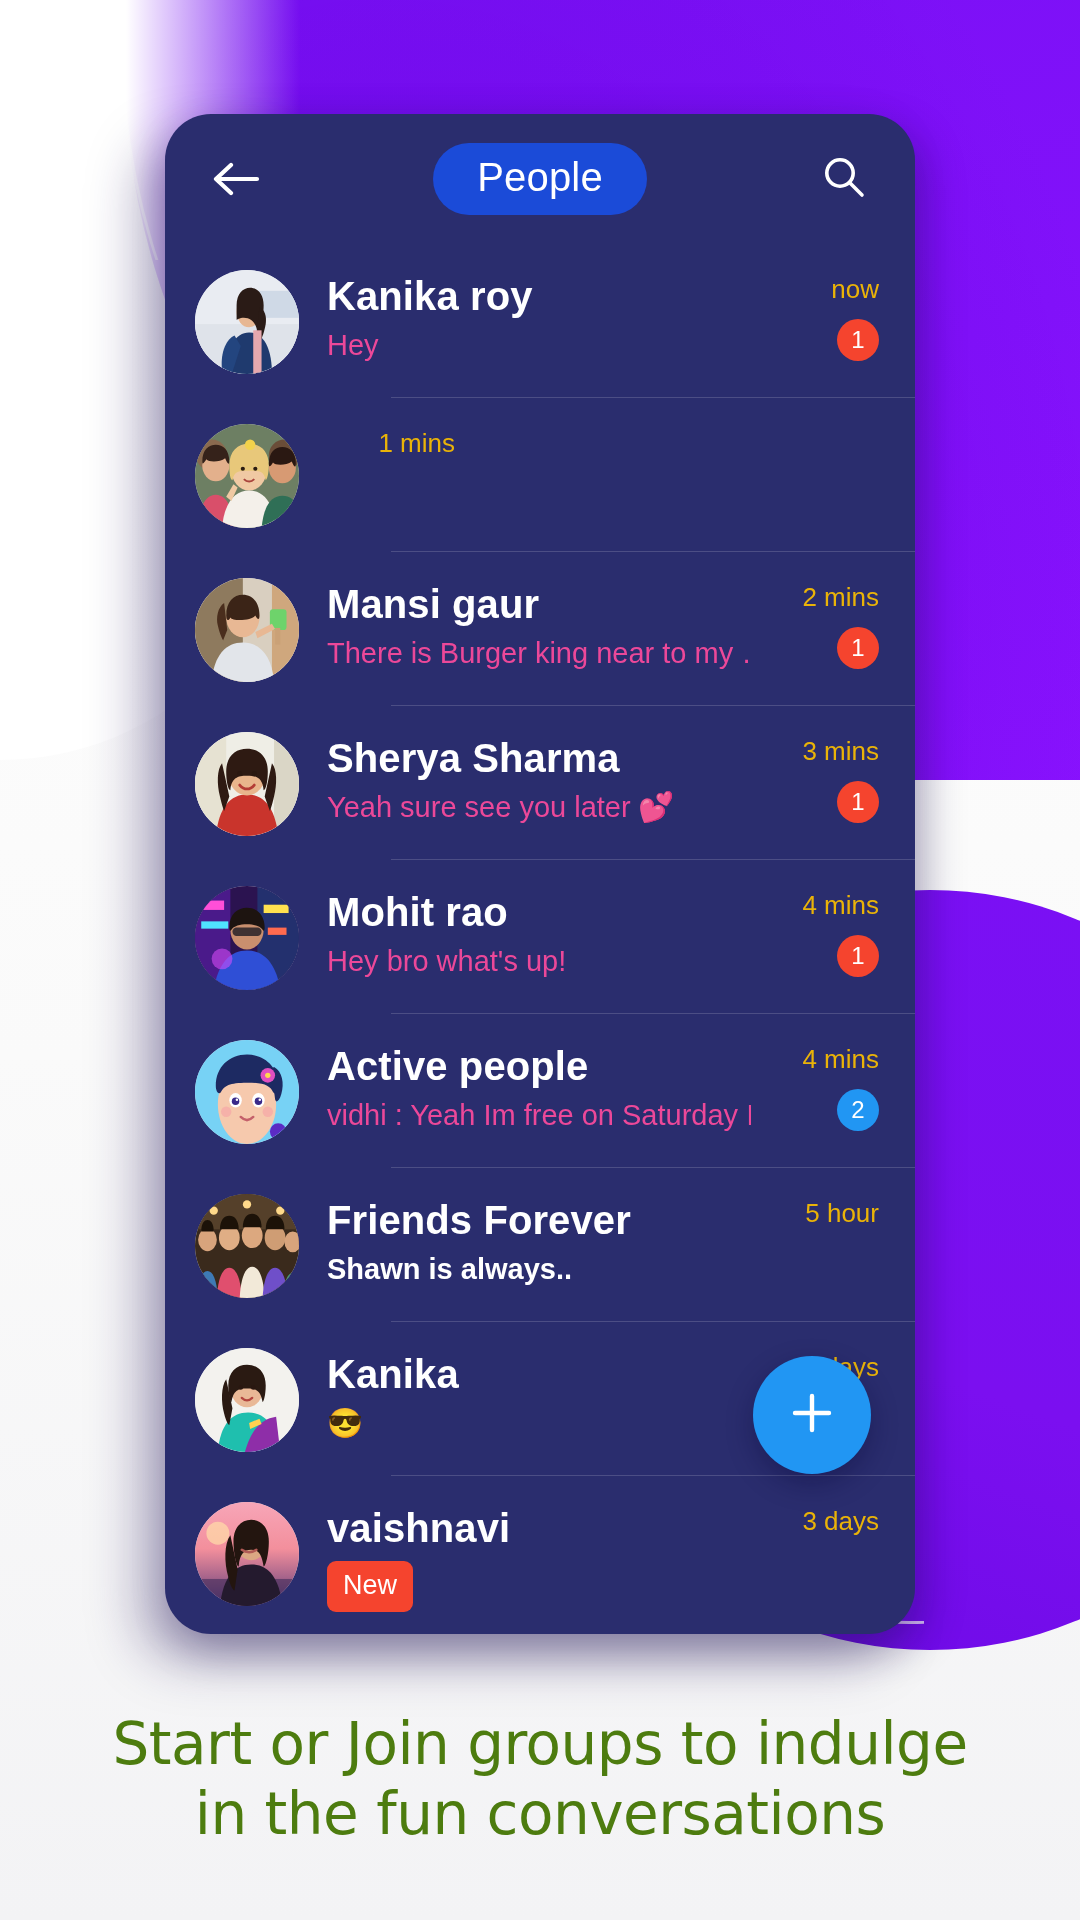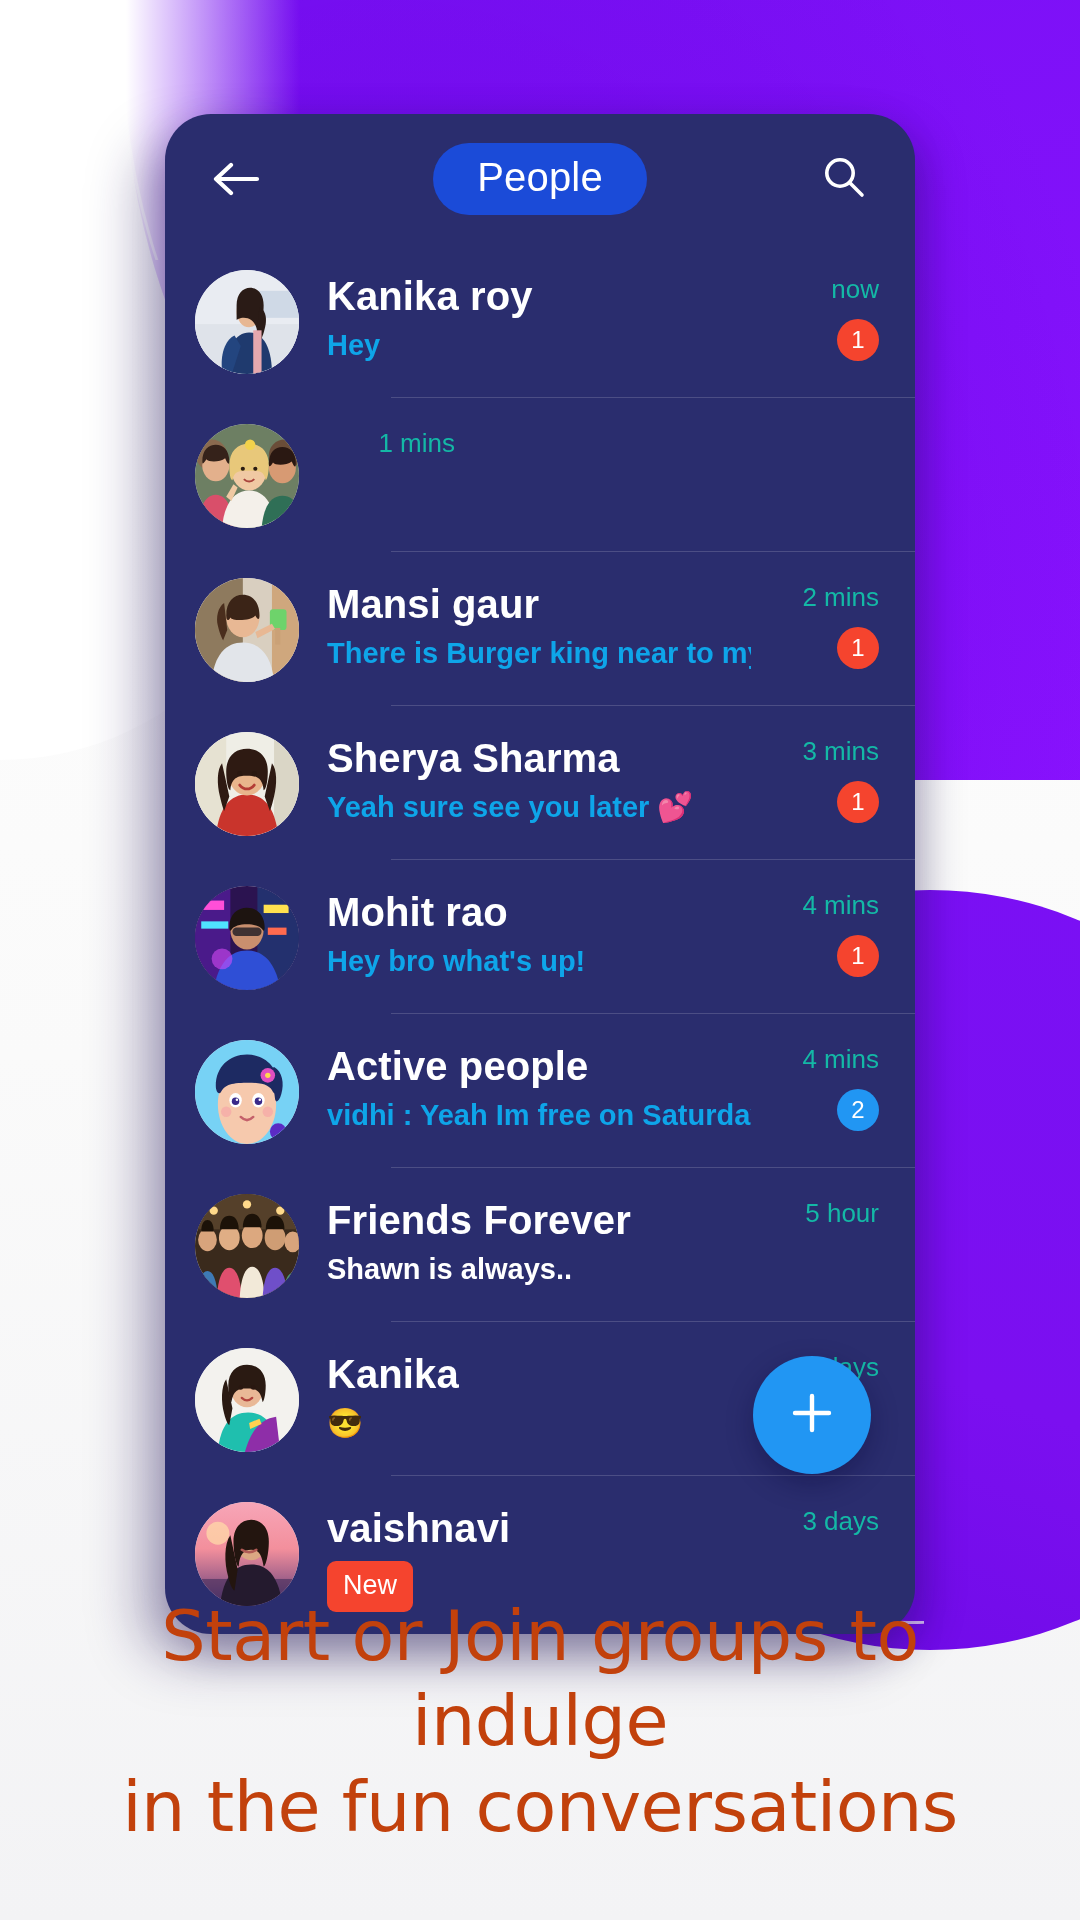--- a/index.html
+++ b/index.html
@@ -110,39 +110,39 @@
   }
   .avatar svg{ display:block; width:100%; height:100%; }
 
   .meta{ flex:1; min-width:0; padding-top:4px; }
   .name{
     color:#ffffff; font-size:40px; font-weight:700;
     line-height:1.12; letter-spacing:.1px;
     white-space:nowrap; overflow:hidden; text-overflow:ellipsis;
   }
   .preview{
-    color:#0ea5e9; font-size:29px; font-weight:700;
+    color:#ec4899; font-size:29px; font-weight:400;
     margin-top:9px; line-height:1.2;
     white-space:nowrap; overflow:hidden; text-overflow:ellipsis;
     display:flex; align-items:center; gap:8px;
   }
   .preview.bold{ font-weight:700; color:#ffffff; }
   .tick{ flex:0 0 auto; display:inline-flex; }
 
   .newbadge{
     display:inline-block; background:#f5442e; color:#ffffff;
     font-size:27px; font-weight:400; line-height:1;
     padding:11px 16px 13px; border-radius:9px; margin-top:10px;text-align:right;
   }
 
   .right{
     flex:0 0 auto; display:flex; flex-direction:column;
     align-items:flex-end; padding-top:6px; min-width:128px;
   }
-  .time{ color:#14b8a6; font-size:26px; font-weight:400; white-space:nowrap; line-height:1; }
+  .time{ color:#eab308; font-size:26px; font-weight:400; white-space:nowrap; line-height:1; }
   .count{
     margin-top:17px;
     width:42px; height:42px; border-radius:50%;
     display:flex; align-items:center; justify-content:center;
     color:#ffffff; font-size:24px; font-weight:400; line-height:1;
   }
   .count.red{ background:#f5442e; }
   .count.blue{ background:#2196f3; }
 
   
@@ -152,23 +152,23 @@
     background:#2196f3;
     display:flex; align-items:center; justify-content:center;
     box-shadow:0 10px 26px rgba(10,10,60,.38);
     cursor:pointer;
   }
 
   
   .caption{
     position:absolute; left:0; right:0; bottom:70px;
     text-align:center;
-    color:#c2410c;
+    color:#4d7c0f;
     font-family:"DejaVu Sans", sans-serif;
-    font-size:70px; font-weight:400;
+    font-size:58px; font-weight:400;
     line-height:1.22;
     letter-spacing:-.5px;
     padding:0 30px;
   }
   .caption span{ display:block; }
 </style>
 </head>
 <body>
 
 <div id="stage">

